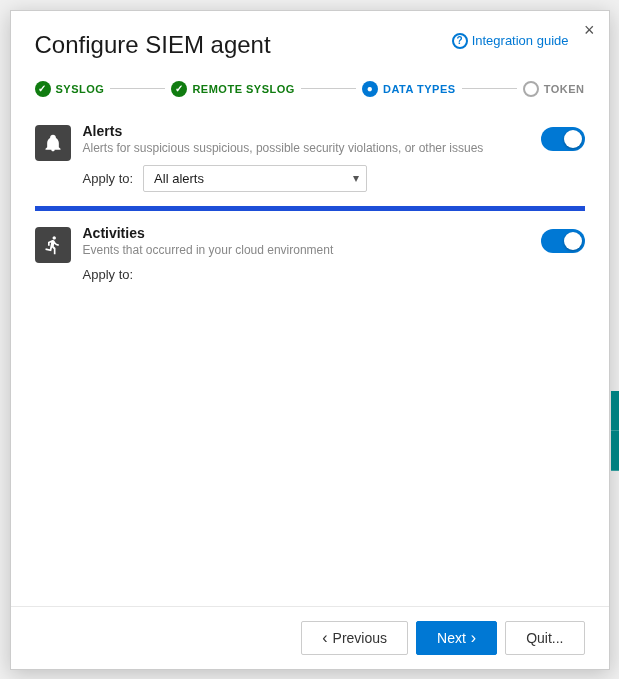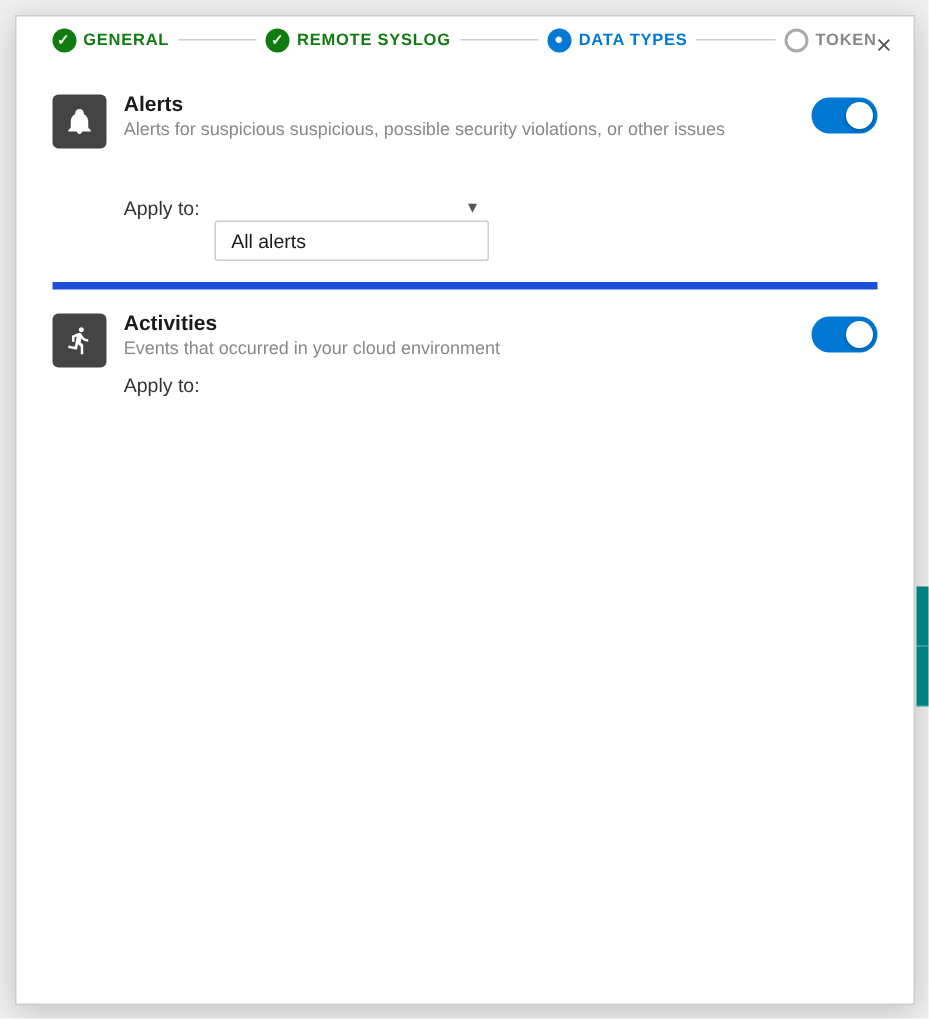--- a/index.html
+++ b/index.html
@@ -178,24 +178,23 @@
       font-weight: 400;
     }
     .apply-select {
       border: 1px solid #ccc;
       border-radius: 2px;
       padding: 5px 28px 5px 10px;
       font-size: 13px;
       color: #1a1a1a;
       appearance: none;
       background: white;
-      width: 183px;
+      width: 224px;
       position: relative;
       cursor: pointer;
-      margin-top: 44px;
     }
     .select-wrapper {
       position: relative;
       display: inline-block;
     }
     .select-wrapper::after {
       content: '▾';
       position: absolute;
       right: 8px;
       top: 50%;
@@ -284,25 +283,32 @@
     .chevron-left::before { content: '‹'; font-size: 16px; }
     .chevron-right::after { content: '›'; font-size: 16px; }
   </style>
 </head>
 <body>
 
 <div class="dialog">
 
   <button class="close-btn">×</button>
 
+  <div class="dialog-header">
+    <div class="dialog-title">Configure SIEM agent</div>
+    <a class="integration-link">
+      <span class="q-icon">?</span>
+      <span>Integration guide</span>
+    </a>
+  </div>
 
   <div class="stepper">
     <div class="step done">
       <div class="step-icon">✓</div>
-      <span>GENERAL</span>
+      <span>SYSLOG</span>
     </div>
     <div class="step-line"></div>
     <div class="step done">
       <div class="step-icon">✓</div>
       <span>REMOTE SYSLOG</span>
     </div>
     <div class="step-line"></div>
     <div class="step active">
       <div class="step-icon">●</div>
       <span>DATA TYPES</span>
@@ -359,20 +365,33 @@
       </div>
       <div class="toggle">
         <div class="toggle-track">
           <div class="toggle-thumb"></div>
         </div>
       </div>
     </div>
 
   </div>
 
+  <div class="dialog-footer">
+    <button class="btn btn-prev">
+      <span class="chevron-left"></span>
+      <span>Previous</span>
+    </button>
+    <button class="btn btn-primary btn-next">
+      <span>Next</span>
+      <span class="chevron-right"></span>
+    </button>
+    <button class="btn">
+      <span>Quit...</span>
+    </button>
+  </div>
 
   <div class="side-tabs">
     <div class="side-tab">
       
     </div>
     <div class="side-tab">
       
     </div>
   </div>
 

